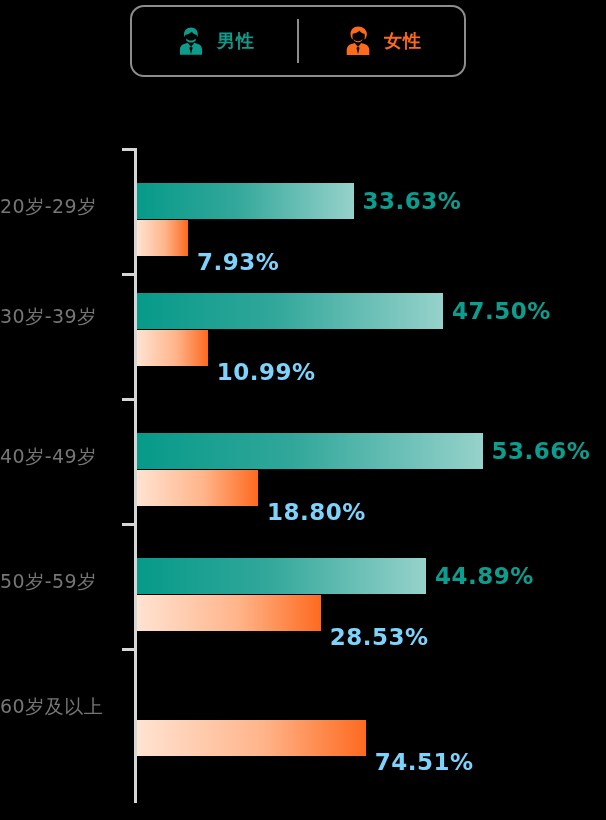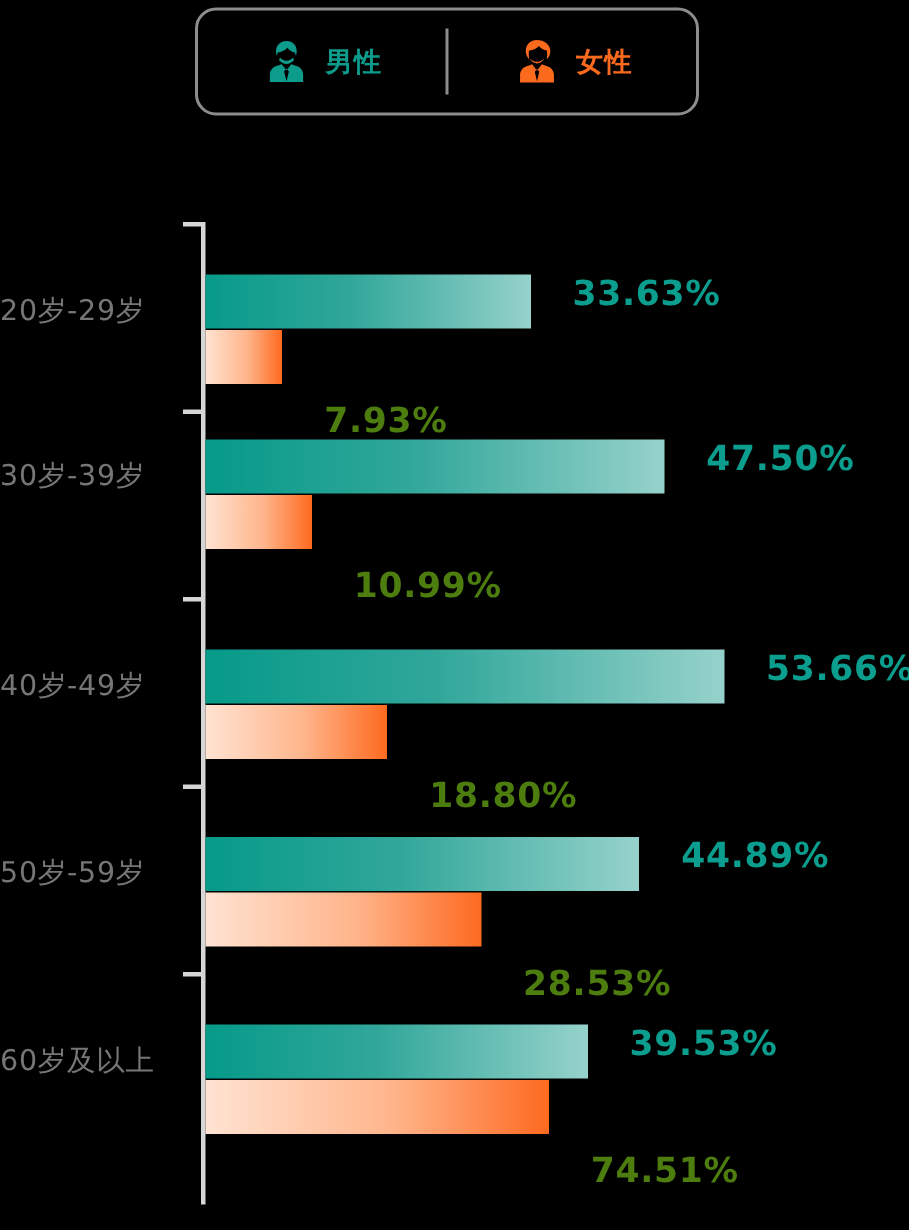--- a/index.html
+++ b/index.html
@@ -64,42 +64,42 @@
     text-align:left;
     font-size:19px;
     color:#767676;
     letter-spacing:0.5px;
     white-space:nowrap;
   }
   .bar-row{
     position:absolute;
     left:137px;
     height:36px;
-    display:flex;align-items:flex-start;gap:19px;
+    display:flex;align-items:center;
   }
   .bar-row.teal{top:35px;}
   .bar-row.orange{top:72px;}
   .bar{
     height:36px;
     display:block;
   }
   .bar-row.teal .bar{
     background:linear-gradient(to right,#069a89 0%,#31a79a 45%,#96d2cb 100%);
   }
   .bar-row.orange .bar{
     background:linear-gradient(to right,#ffe3d2 0%,#ffb48a 55%,#fd6a20 100%);
   }
   .val{
     font-size:23px;font-weight:bold;
     letter-spacing:0.5px;
     margin-left:9px;
     white-space:nowrap;
   }
   .bar-row.teal .val{color:#0b9d8d;}
-  .bar-row.orange .val{color:#4d7c0f;margin-top:48px;}
+  .bar-row.orange .val{color:#7dd3fc;margin-top:48px;}
 </style>
 </head>
 <body>
 
 <div id="legend">
   <div class="legend-item male">
     <span class="legend-icon">
       <svg viewBox="0 0 34 34" width="34" height="34" aria-hidden="true">
         <path fill="#0d9c8c" d="M17 3.4c-4.2 0-7 2.9-7 6.9 0 1 .2 1.9.5 2.7.4-.3.5-1.1.6-2 2.6-.4 5.2-1.6 6.6-3.2 1 1.6 2.9 2.8 5 3.2.1.9.2 1.7.6 2 .3-.8.5-1.7.5-2.7.1-4-2.6-6.9-6.8-6.9z"></path>
         <path fill="#0d9c8c" d="M17 16.5c-1.8 0-3.4-.8-4.4-2.1-.1.7-.3 1.3-.7 1.6 1.2 1.6 3.1 2.6 5.1 2.6s3.9-1 5.1-2.6c-.4-.3-.6-.9-.7-1.6-1 1.3-2.6 2.1-4.4 2.1z"></path>
@@ -163,24 +163,20 @@
           <div class="bar" style="width: 289.1px;"></div>
           <div class="val">44.89%</div>
         </div>
         <div class="bar-row orange">
           <div class="bar" style="width: 183.7px;"></div>
           <div class="val">28.53%</div>
         </div>
       </div>
       <div class="group" style="top: 648px;">
         <div class="cat-label">60岁及以上</div>
-        <div class="bar-row teal">
-          <div class="bar" style="width: 254.6px;"></div>
-          <div class="val">39.53%</div>
-        </div>
         <div class="bar-row orange">
           <div class="bar" style="width: 228.8px;"></div>
           <div class="val">74.51%</div>
         </div>
       </div>
     </div>
   <div id="ticks">
       <div class="tick" style="top: 148px;"></div>
       <div class="tick" style="top: 273px;"></div>
       <div class="tick" style="top: 398px;"></div>

